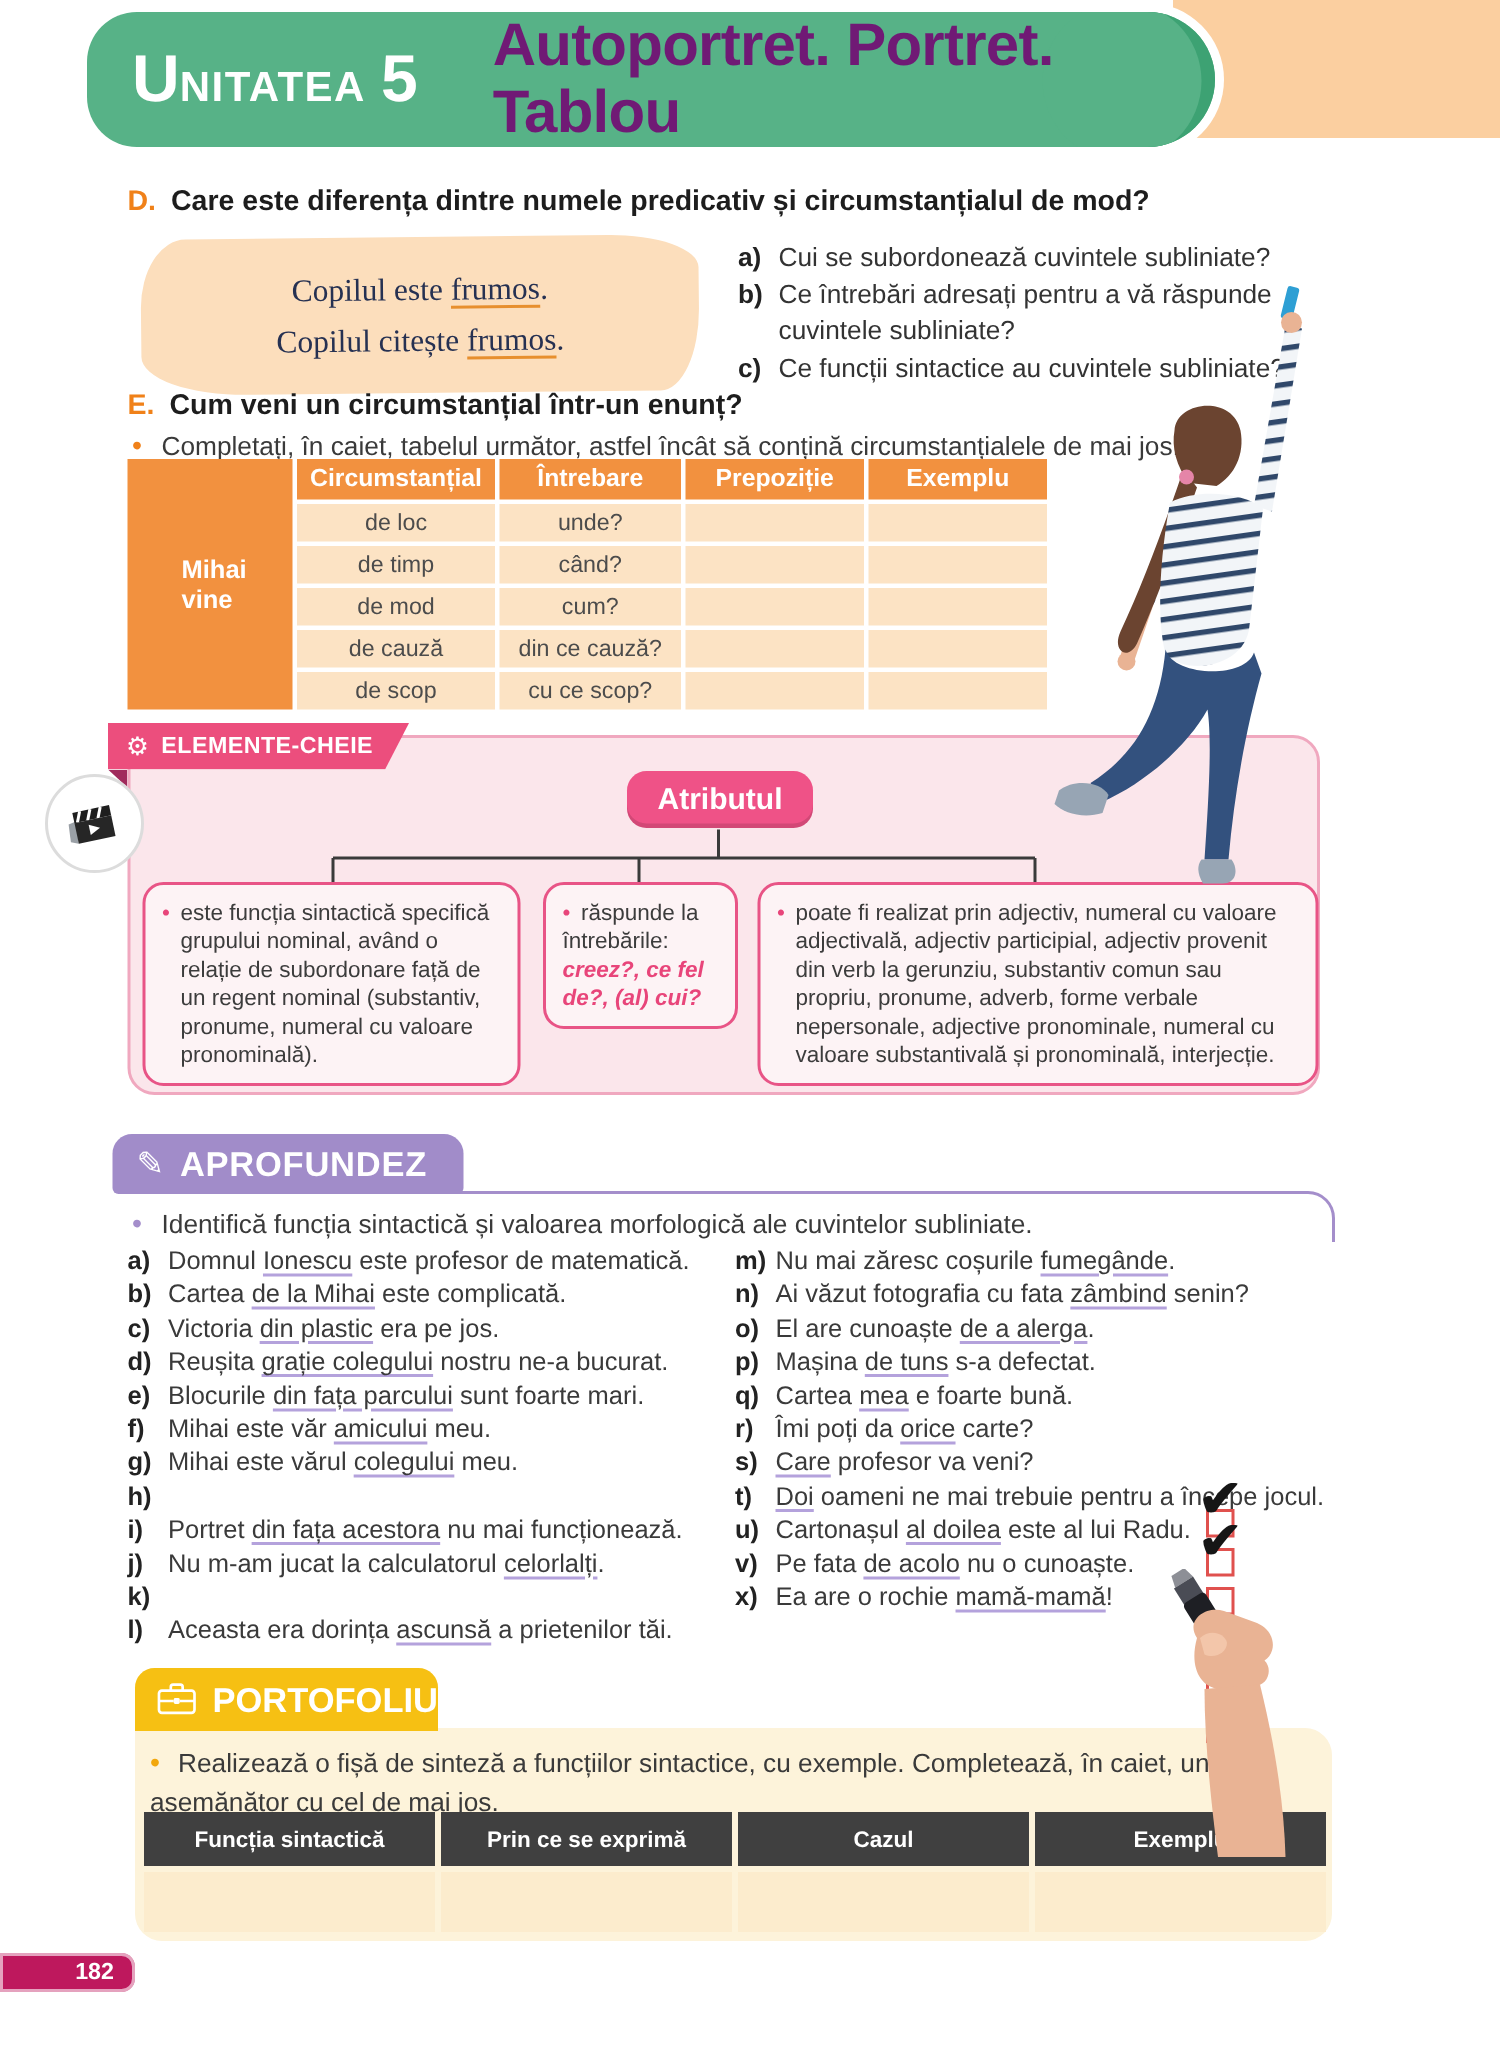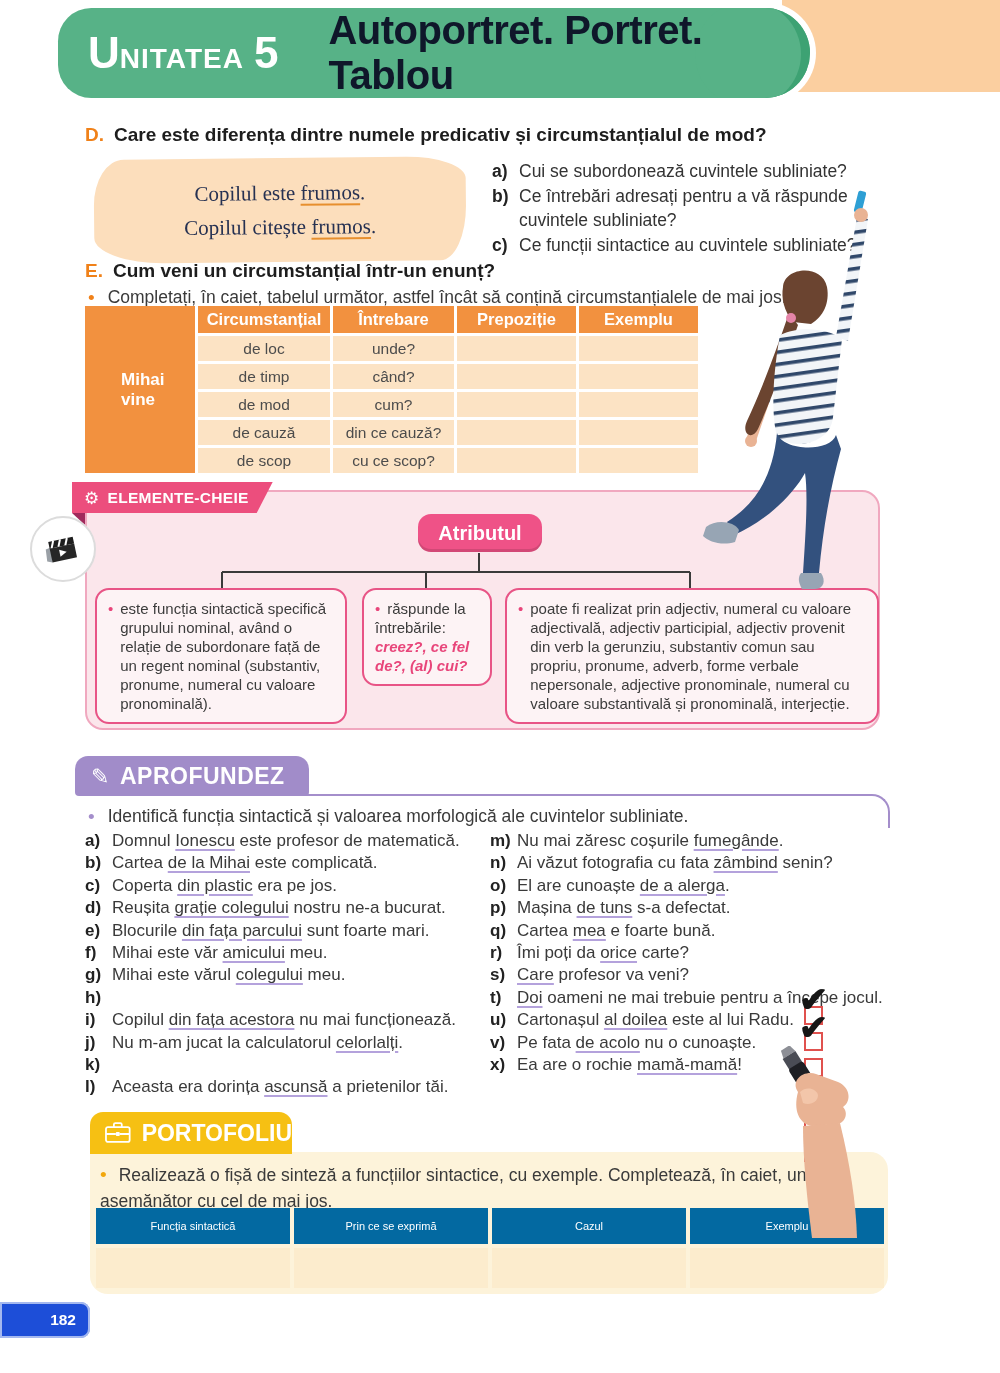--- a/index.html
+++ b/index.html
@@ -8,21 +8,21 @@
 
   
   .peach-corner{position:absolute;left:782px;top:0;width:218px;height:92px;background:#fbcfa0;}
   .banner{position:absolute;left:58px;top:8px;width:752px;height:90px;background:#57b287;
           border-radius:34px 46px 46px 34px;box-shadow:0 0 0 6px #fff;overflow:hidden;
           display:flex;align-items:center;padding-left:30px;box-sizing:border-box;}
   .cres-dark{position:absolute;right:-14px;top:-5px;width:102px;height:102px;border-radius:50%;background:#3da273;}
   .cres-lite{position:absolute;right:9px;top:-7px;width:106px;height:106px;border-radius:50%;background:#57b287;}
   .unit{position:relative;z-index:2;color:#fff;font-weight:bold;white-space:nowrap;}
   .u-init{font-size:44px;} .u-rest{font-size:28px;letter-spacing:1px;} .u-num{font-size:44px;margin-left:10px;}
-  .title{position:relative;z-index:2;margin:0 0 0 50px;color:#0f172a;font-size:40px;font-weight:bold;letter-spacing:-.5px;}
+  .title{position:relative;z-index:2;margin:0 0 0 50px;color:#701a75;font-size:40px;font-weight:bold;letter-spacing:-.5px;}
 
   
   .sec-head{position:absolute;display:flex;gap:10px;font-weight:bold;font-size:19px;color:#1d1d1d;}
   .sec-letter{color:#f08119;}
   #secD{left:85px;top:124px;} #secE{left:85px;top:260px;}
   .bullet-line{position:absolute;left:88px;display:flex;font-size:17.5px;color:#3a3a3a;}
   .bullet{font-size:19px;line-height:1.15;margin-right:13px;}
   .orange{color:#f08119;} .lav{color:#a48ecb;} .amber{color:#f2a70c;}
   #ebullet{top:287px;}
 
@@ -92,25 +92,25 @@
 
   
   .pf-banner{position:absolute;left:90px;top:1112px;width:202px;height:42px;background:#f6c013;
              border-radius:13px 13px 0 0;color:#fff;display:flex;align-items:center;gap:10px;padding-left:14px;
              box-sizing:border-box;font-weight:bold;font-size:23px;z-index:2;}
   .pf-panel{position:absolute;left:90px;top:1152px;width:798px;height:142px;background:#fdf3da;border-radius:0 18px 18px 18px;}
   .pf-instr{position:absolute;left:100px;top:1162px;width:772px;font-size:17.5px;line-height:1.5;color:#3a3a3a;z-index:2;}
   .pf-instr .bullet{margin-right:12px;}
   .pf-table{position:absolute;left:96px;top:1208px;display:grid;grid-template-columns:repeat(4,194px);
             grid-template-rows:36px 40px;gap:4px;z-index:2;}
-  .ph{background:#0369a1;color:#fff;font-weight:normal;font-size:11px;display:flex;align-items:center;justify-content:center;}
+  .ph{background:#404040;color:#fff;font-weight:bold;font-size:15px;display:flex;align-items:center;justify-content:center;}
   .pc{background:#fceccd;}
 
   
-  .badge{position:absolute;left:0;top:1302px;width:90px;height:36px;background:#1d4ed8;border-radius:0 9px 9px 0;
+  .badge{position:absolute;left:0;top:1302px;width:90px;height:26px;background:#be185d;border-radius:0 9px 9px 0;
          color:#fff;font-weight:bold;font-size:15.5px;display:flex;align-items:center;justify-content:flex-end;
          padding-right:14px;box-sizing:border-box;box-shadow:inset 0 0 0 2px rgba(255,255,255,.6);}
   .girl{position:absolute;left:690px;top:185px;z-index:3;pointer-events:none;}
   .hand{position:absolute;left:770px;top:1046px;z-index:5;pointer-events:none;}
 </style>
 </head>
 <body>
 
 <div class="page">
 
@@ -284,21 +284,21 @@
         <span class="x-text"><span>Domnul </span><span class="x-u">Ionescu</span><span> este profesor de matematică.</span></span>
       </div>
 
       <div class="x-item">
         <span class="x-label">b)</span>
         <span class="x-text"><span>Cartea </span><span class="x-u">de la Mihai</span><span> este complicată.</span></span>
       </div>
 
       <div class="x-item">
         <span class="x-label">c)</span>
-        <span class="x-text"><span>Coperta </span><span class="x-u">din plastic</span><span> era pe jos.</span></span>
+        <span class="x-text"><span>Victoria </span><span class="x-u">din plastic</span><span> era pe jos.</span></span>
       </div>
 
       <div class="x-item">
         <span class="x-label">d)</span>
         <span class="x-text"><span>Reușita </span><span class="x-u">grație colegului</span><span> nostru ne-a bucurat.</span></span>
       </div>
 
       <div class="x-item">
         <span class="x-label">e)</span>
         <span class="x-text"><span>Blocurile </span><span class="x-u">din fața parcului</span><span> sunt foarte mari.</span></span>
@@ -313,21 +313,21 @@
         <span class="x-label">g)</span>
         <span class="x-text"><span>Mihai este vărul </span><span class="x-u">colegului</span><span> meu.</span></span>
       </div>
 
       <div class="x-item">
         <span class="x-label">h)</span>
       </div>
 
       <div class="x-item">
         <span class="x-label">i)</span>
-        <span class="x-text"><span>Copilul </span><span class="x-u">din fața acestora</span><span> nu mai funcționează.</span></span>
+        <span class="x-text"><span>Portret </span><span class="x-u">din fața acestora</span><span> nu mai funcționează.</span></span>
       </div>
 
       <div class="x-item">
         <span class="x-label">j)</span>
         <span class="x-text"><span>Nu m-am jucat la calculatorul </span><span class="x-u">celorlalți</span><span>.</span></span>
       </div>
 
       <div class="x-item">
         <span class="x-label">k)</span>
       </div>

